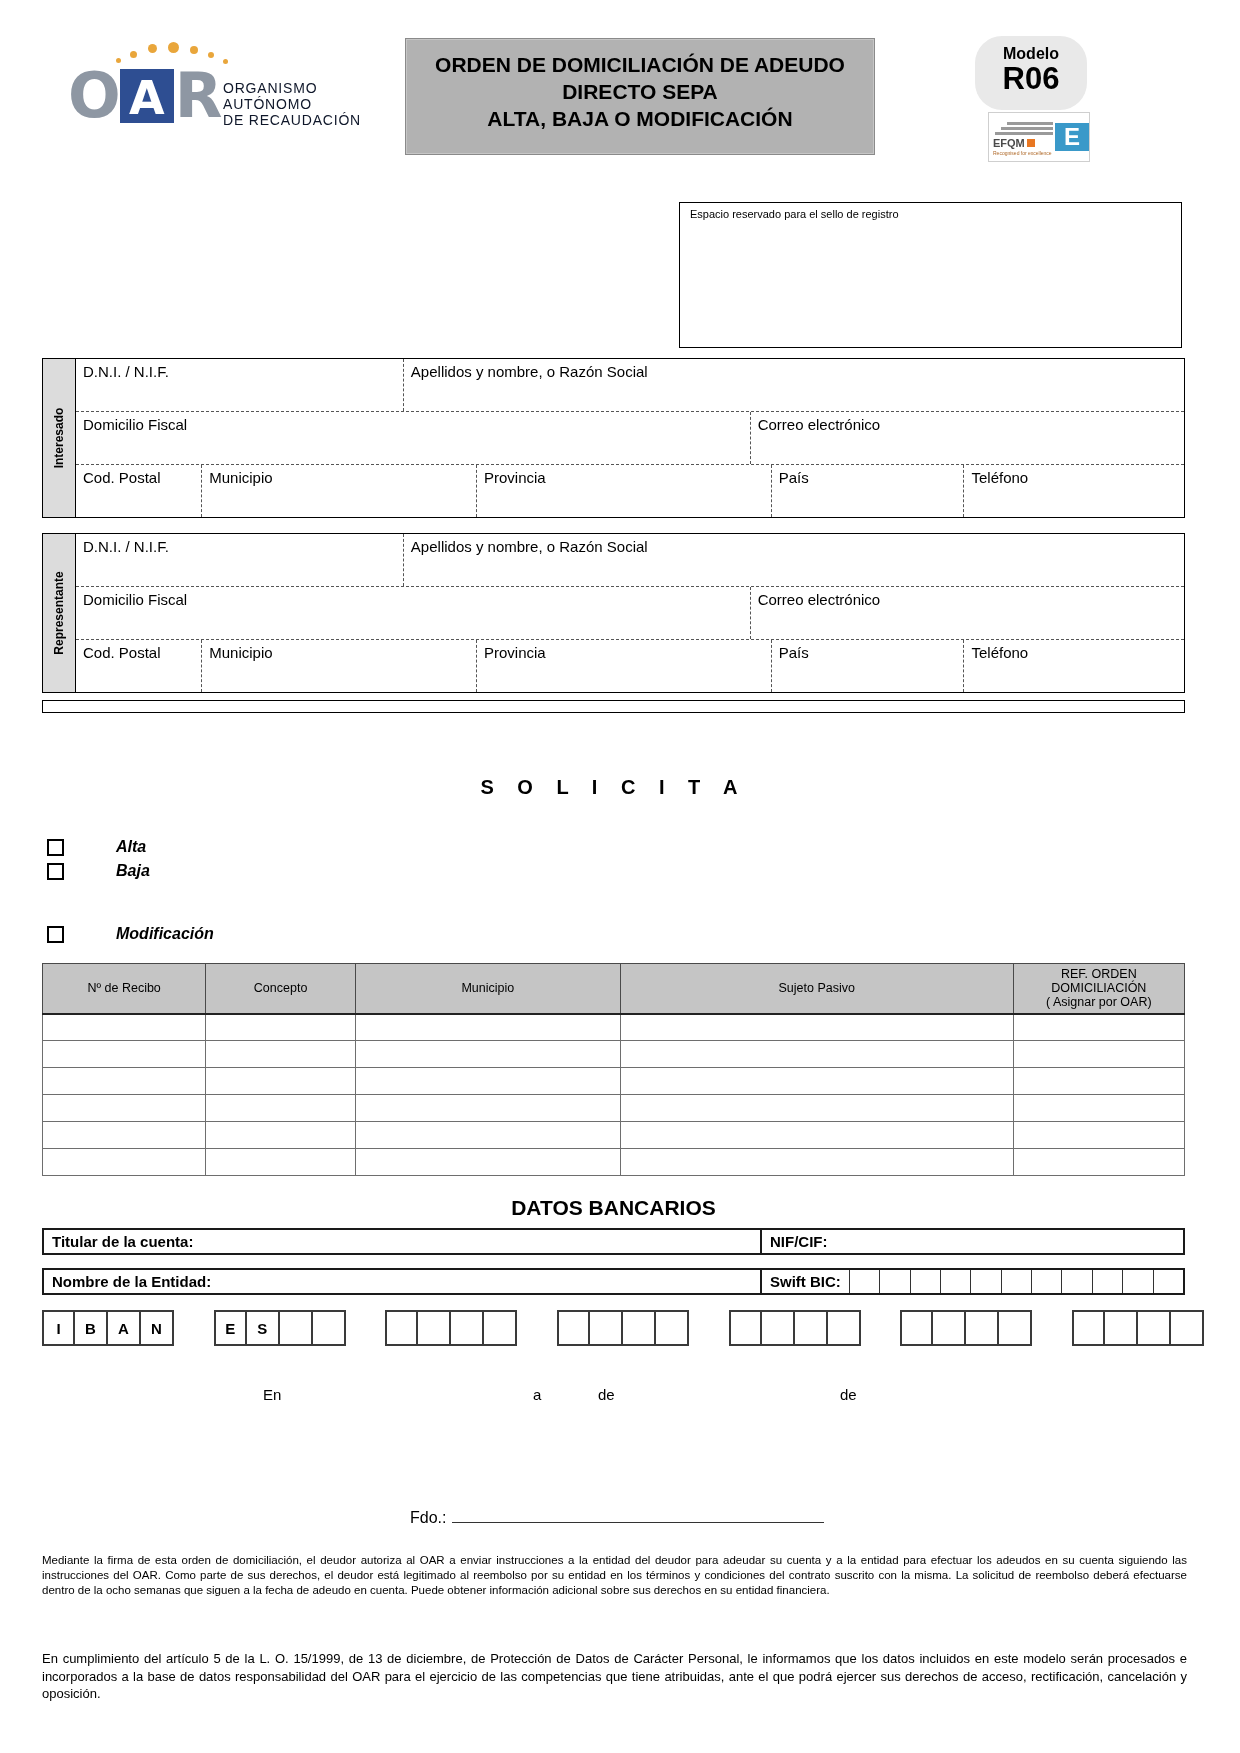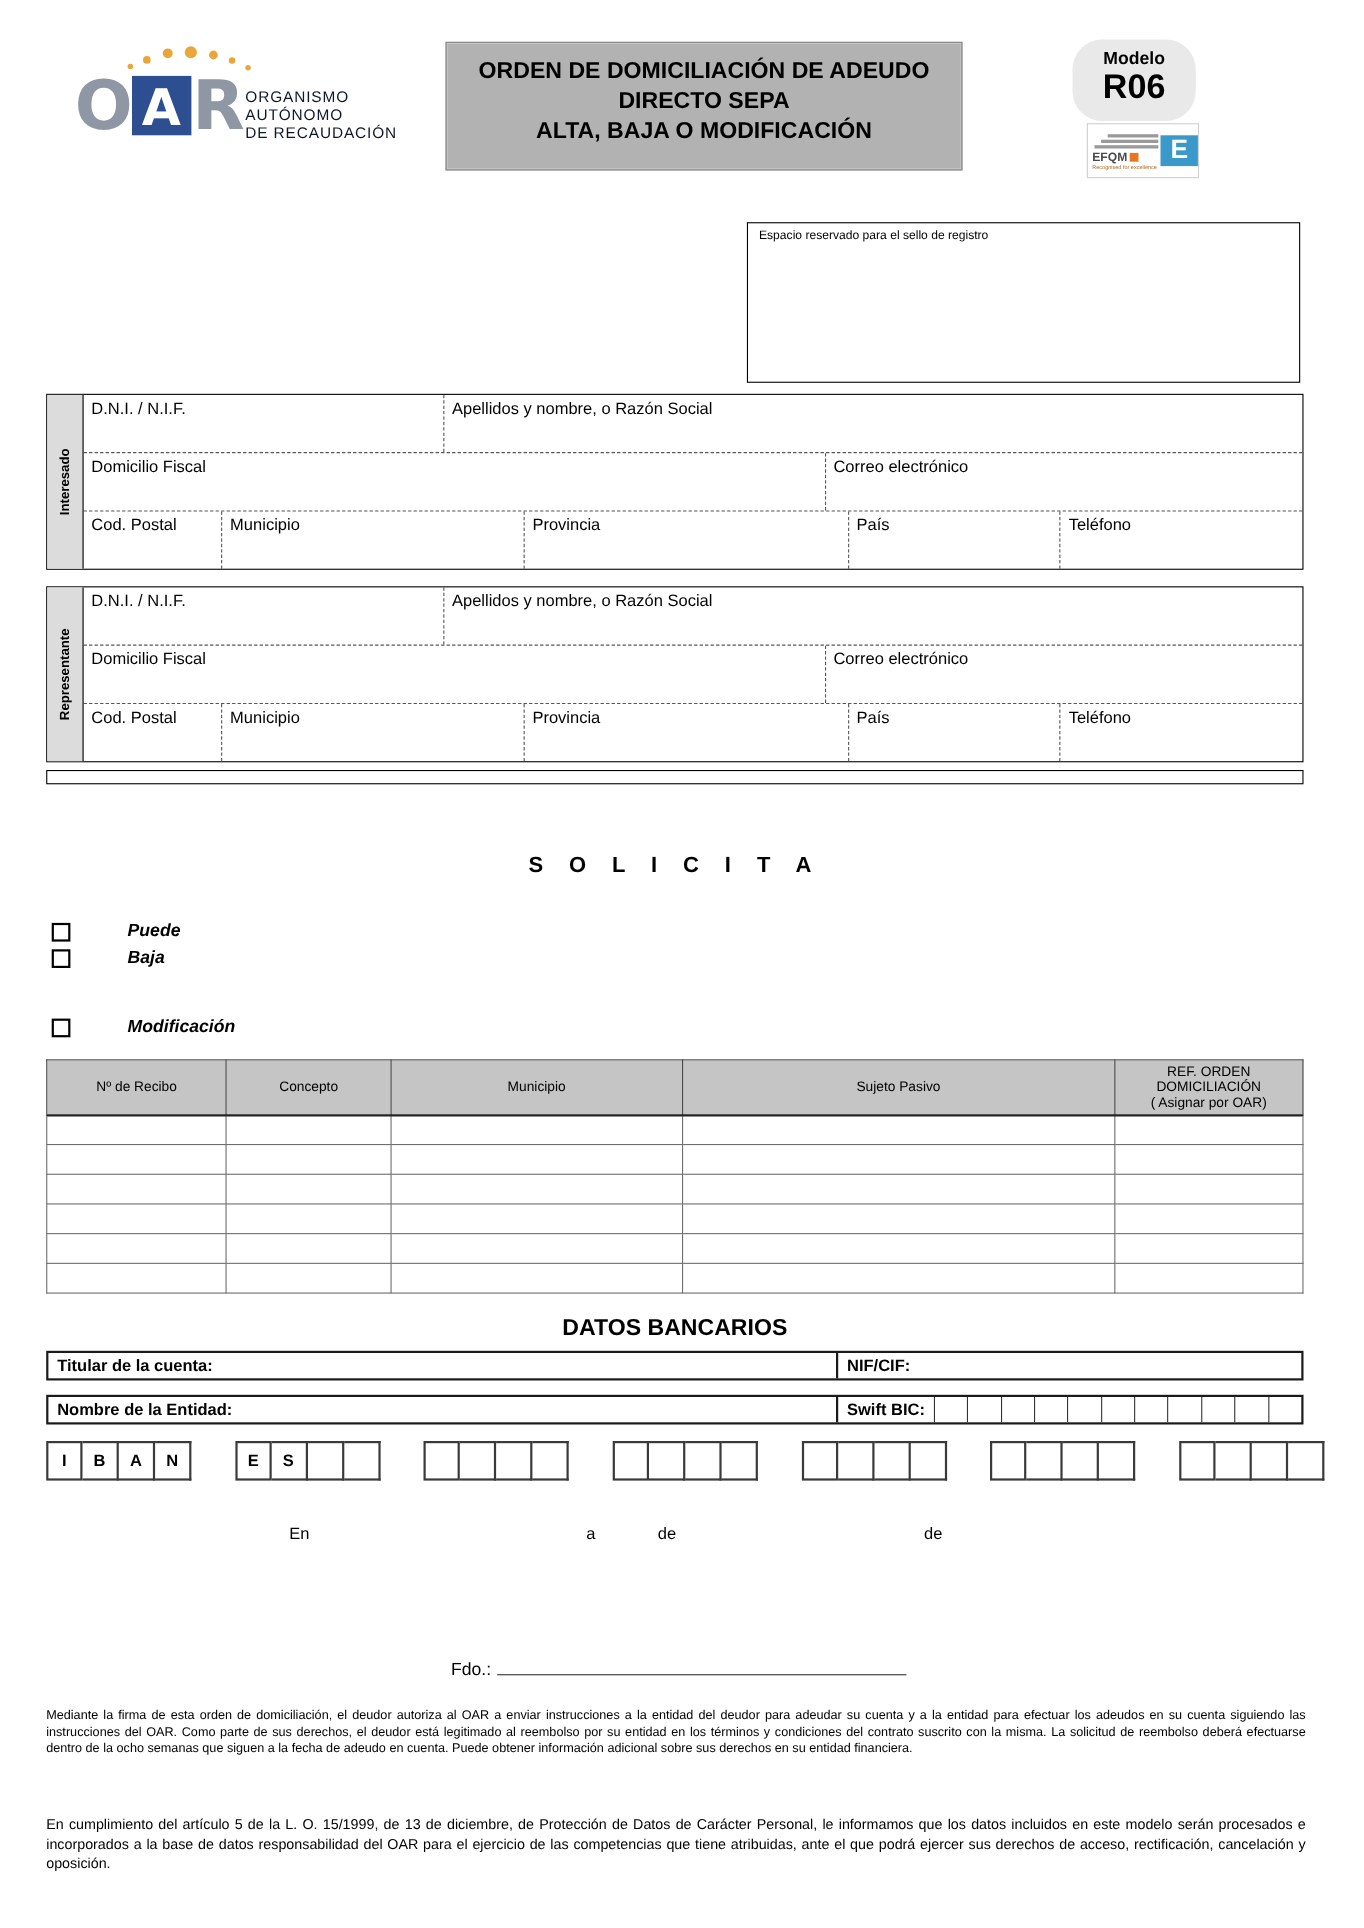--- a/index.html
+++ b/index.html
@@ -209,21 +209,21 @@
     </div>
   </div>
 
   <div class="thin-strip"></div>
 
 
   <div class="solicita-title">S O L I C I T A</div>
 
   <div class="check-row" style="top:838px;">
     <span class="checkbox"></span>
-    <span class="check-label">Puede</span>
+    <span class="check-label">Alta</span>
   </div>
   <div class="check-row" style="top:862px;">
     <span class="checkbox"></span>
     <span class="check-label">Baja</span>
   </div>
   <div class="check-row" style="top:925px;">
     <span class="checkbox"></span>
     <span class="check-label">Modificación</span>
   </div>
 

